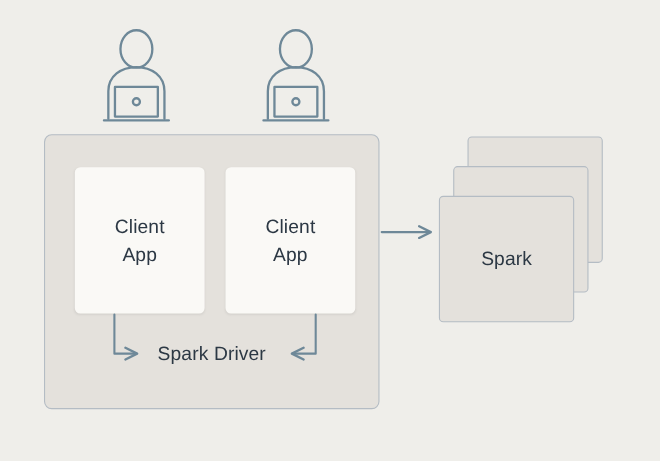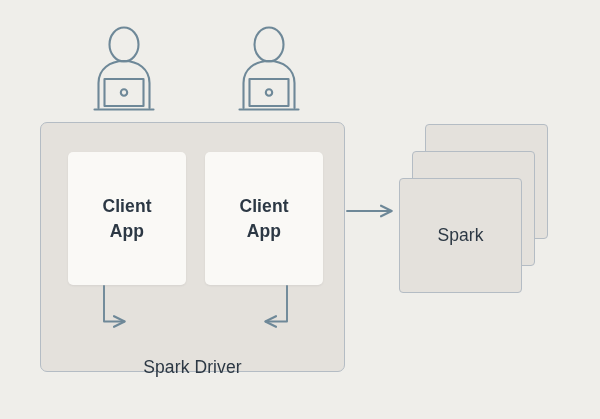--- a/index.html
+++ b/index.html
@@ -58,34 +58,33 @@
     justify-content: center;
     color: #2c3844;
     font-size: 17.5px;
     line-height: 1.42;
     letter-spacing: 0.1px;
     text-align: center;
     box-shadow: 0 1px 2px rgba(80,80,80,0.09);
   }
   #client-app-1 { left: 68px; top: 152px; }
   #client-app-2 { left: 205px; top: 152px; }
-  .client-app .line { display: block; font-weight: bold; }
+  .client-app .line { display: block; }
 
   
   #spark-driver-label {
     position: absolute;
     left: 130px;
     top: 311px;
     width: 125px;
     text-align: center;
     color: #2c3844;
     font-size: 17.5px;
     letter-spacing: 0.1px;
     white-space: nowrap;
-    margin-top: 46px;
   }
 
   
   .connectors {
     position: absolute;
     left: 0; top: 0;
     width: 600px;
     height: 419px;
     pointer-events: none;
     overflow: visible;

